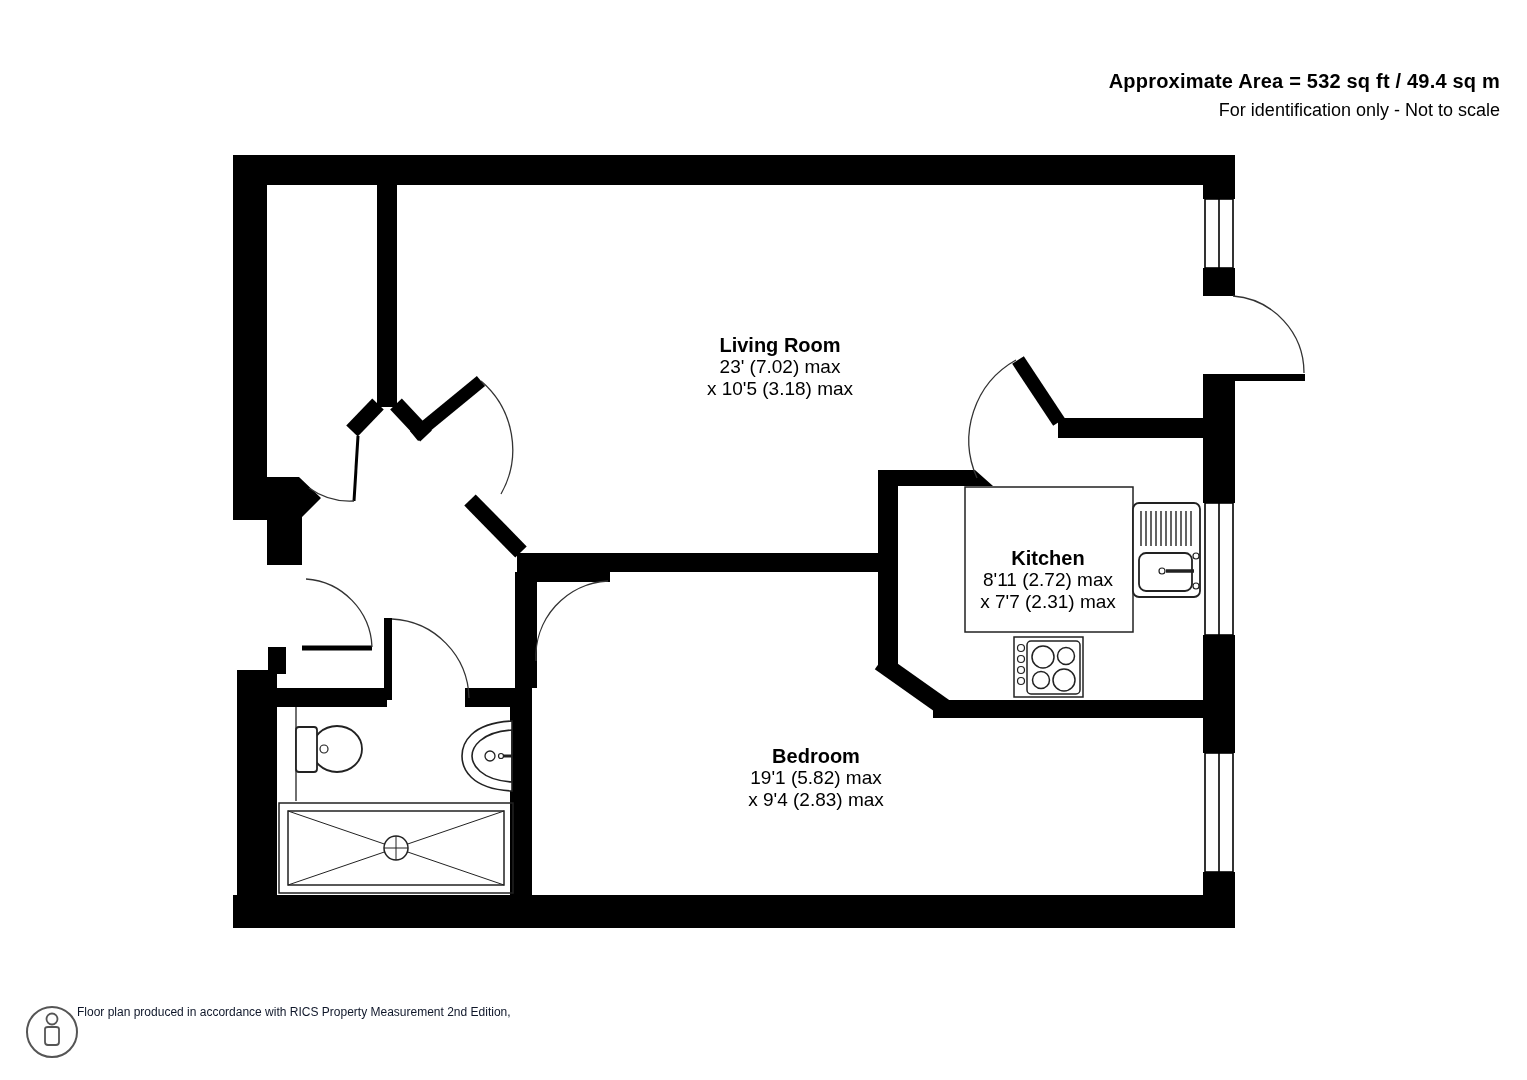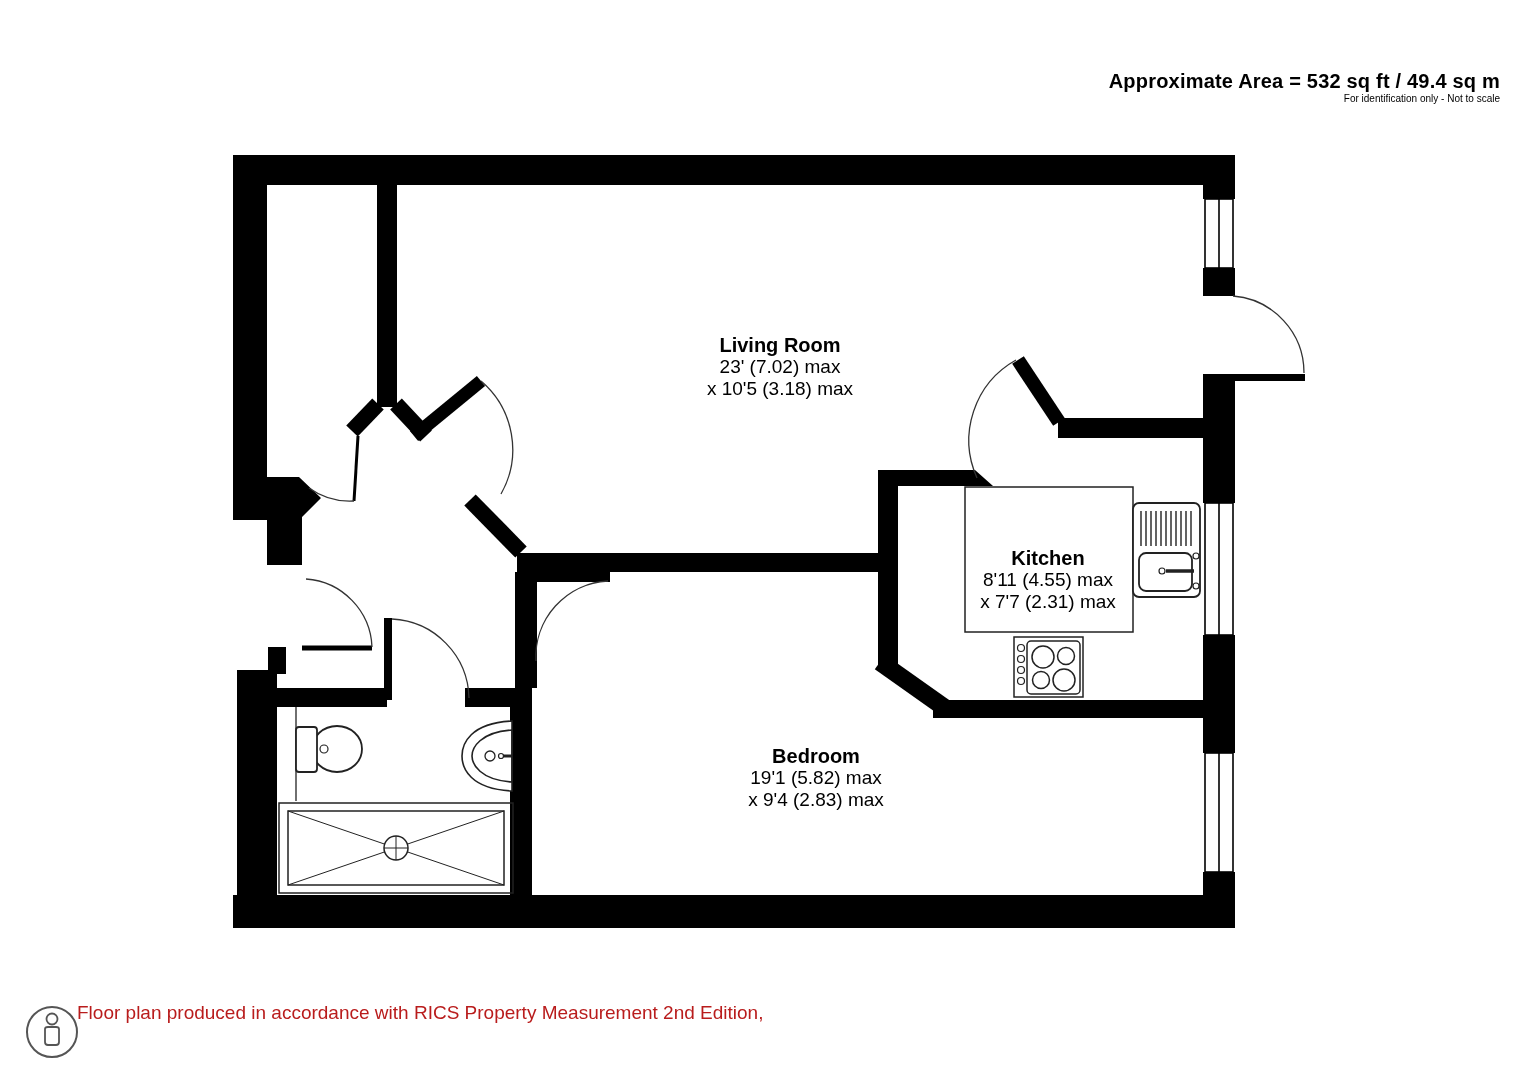--- a/index.html
+++ b/index.html
@@ -3,29 +3,29 @@
 <meta charset="utf-8">
 <style>
   html,body{margin:0;padding:0;background:#ffffff;}
   #page{position:relative;width:1527px;height:1080px;background:#ffffff;overflow:hidden;
         font-family:"Liberation Sans", sans-serif;color:#000;}
   #plan-svg{position:absolute;left:0;top:0;width:1527px;height:1080px;}
   .overlay{position:absolute;}
   
   .hdr{right:27px;top:70px;text-align:right;}
   .hdr .area{font-size:20px;font-weight:bold;letter-spacing:.2px;}
-  .hdr .note{font-size:10px;}
+  .hdr .note{font-size:18px;margin-top:7px;}
   
   .room-label{text-align:center;line-height:22px;font-size:19px;}
   .room-label .rname{font-weight:bold;font-size:20px;}
   .lbl-living{left:640px;top:334px;width:280px;}
   .lbl-kitchen{left:928px;top:547px;width:240px;}
   .lbl-bedroom{left:696px;top:721px;width:240px;margin-top:24px;}
   
-  .footer{left:77px;top:1004px;font-size:19px;line-height:17.5px;color:#b91c1c;}
+  .footer{left:77px;top:1004px;font-size:12px;line-height:17.5px;color:#0f172a;}
   .footer .row{white-space:nowrap;}
   .footer .gap{display:inline-block;width:14px;}
 </style>
 </head>
 <body>
 
 <div id="page">
 
   <svg id="plan-svg" viewBox="0 0 1527 1080" xmlns="http://www.w3.org/2000/svg">
 
@@ -173,21 +173,21 @@
   </div>
 
   <div class="overlay room-label lbl-living">
     <div class="rname">Living Room</div>
     <div>23' (7.02) max</div>
     <div>x 10'5 (3.18) max</div>
   </div>
 
   <div class="overlay room-label lbl-kitchen">
     <div class="rname">Kitchen</div>
-    <div>8'11 (4.55) max</div>
+    <div>8'11 (2.72) max</div>
     <div>x 7'7 (2.31) max</div>
   </div>
 
   <div class="overlay room-label lbl-bedroom">
     <div class="rname">Bedroom</div>
     <div>19'1 (5.82) max</div>
     <div>x 9'4 (2.83) max</div>
   </div>
 
   <div class="overlay footer">

